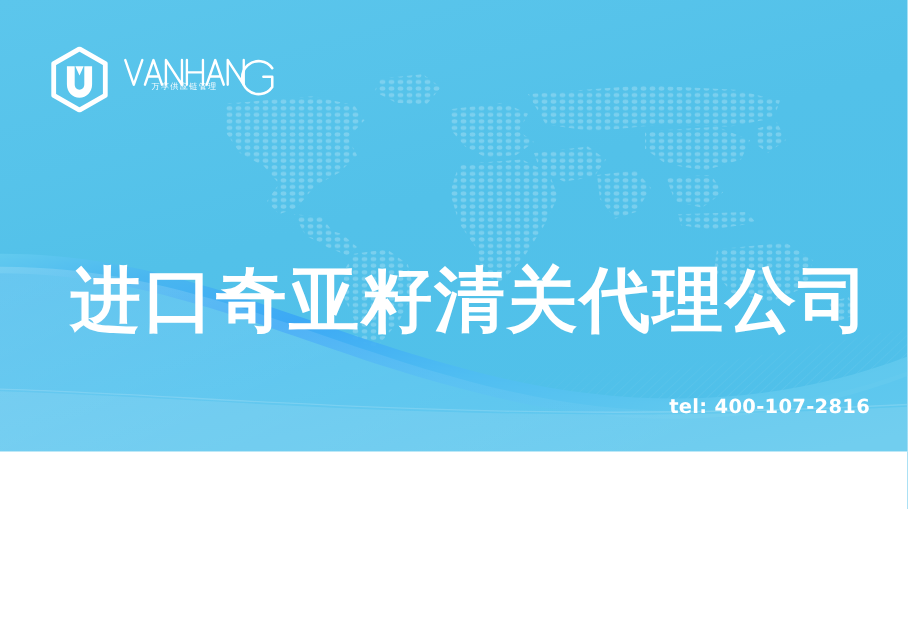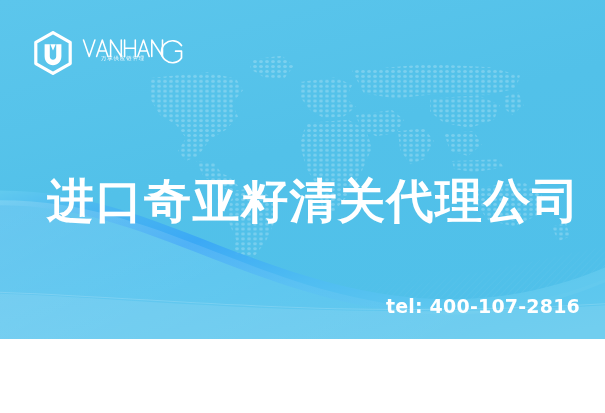--- a/index.html
+++ b/index.html
@@ -3,21 +3,21 @@
 <meta charset="utf-8">
 <style>
   html, body {
     margin: 0;
     padding: 0;
     background: #ffffff;
   }
   #banner {
     position: relative;
     width: 605px;
-    height: 339px;
+    height: 301px;
     overflow: hidden;
     background: #56c3ea;
     font-family: "Liberation Sans", "DejaVu Sans", sans-serif;
     -webkit-font-smoothing: antialiased;
   }
 
   
   .bg-base {
     position: absolute;
     inset: 0;
@@ -88,21 +88,21 @@
     white-space: nowrap;
     font-family: "DejaVu Sans", "Liberation Sans", sans-serif;
   }
 
   
   .phone {
     position: absolute;
     right: 25px;
     bottom: 22px;
     color: #ffffff;
-    font-size: 19px;
+    font-size: 13px;
     font-weight: 700;
     letter-spacing: 0.2px;
     white-space: nowrap;
     font-family: "DejaVu Sans", "Liberation Sans", sans-serif;
   }
 </style>
 </head>
 <body>
 
 <div id="banner">

